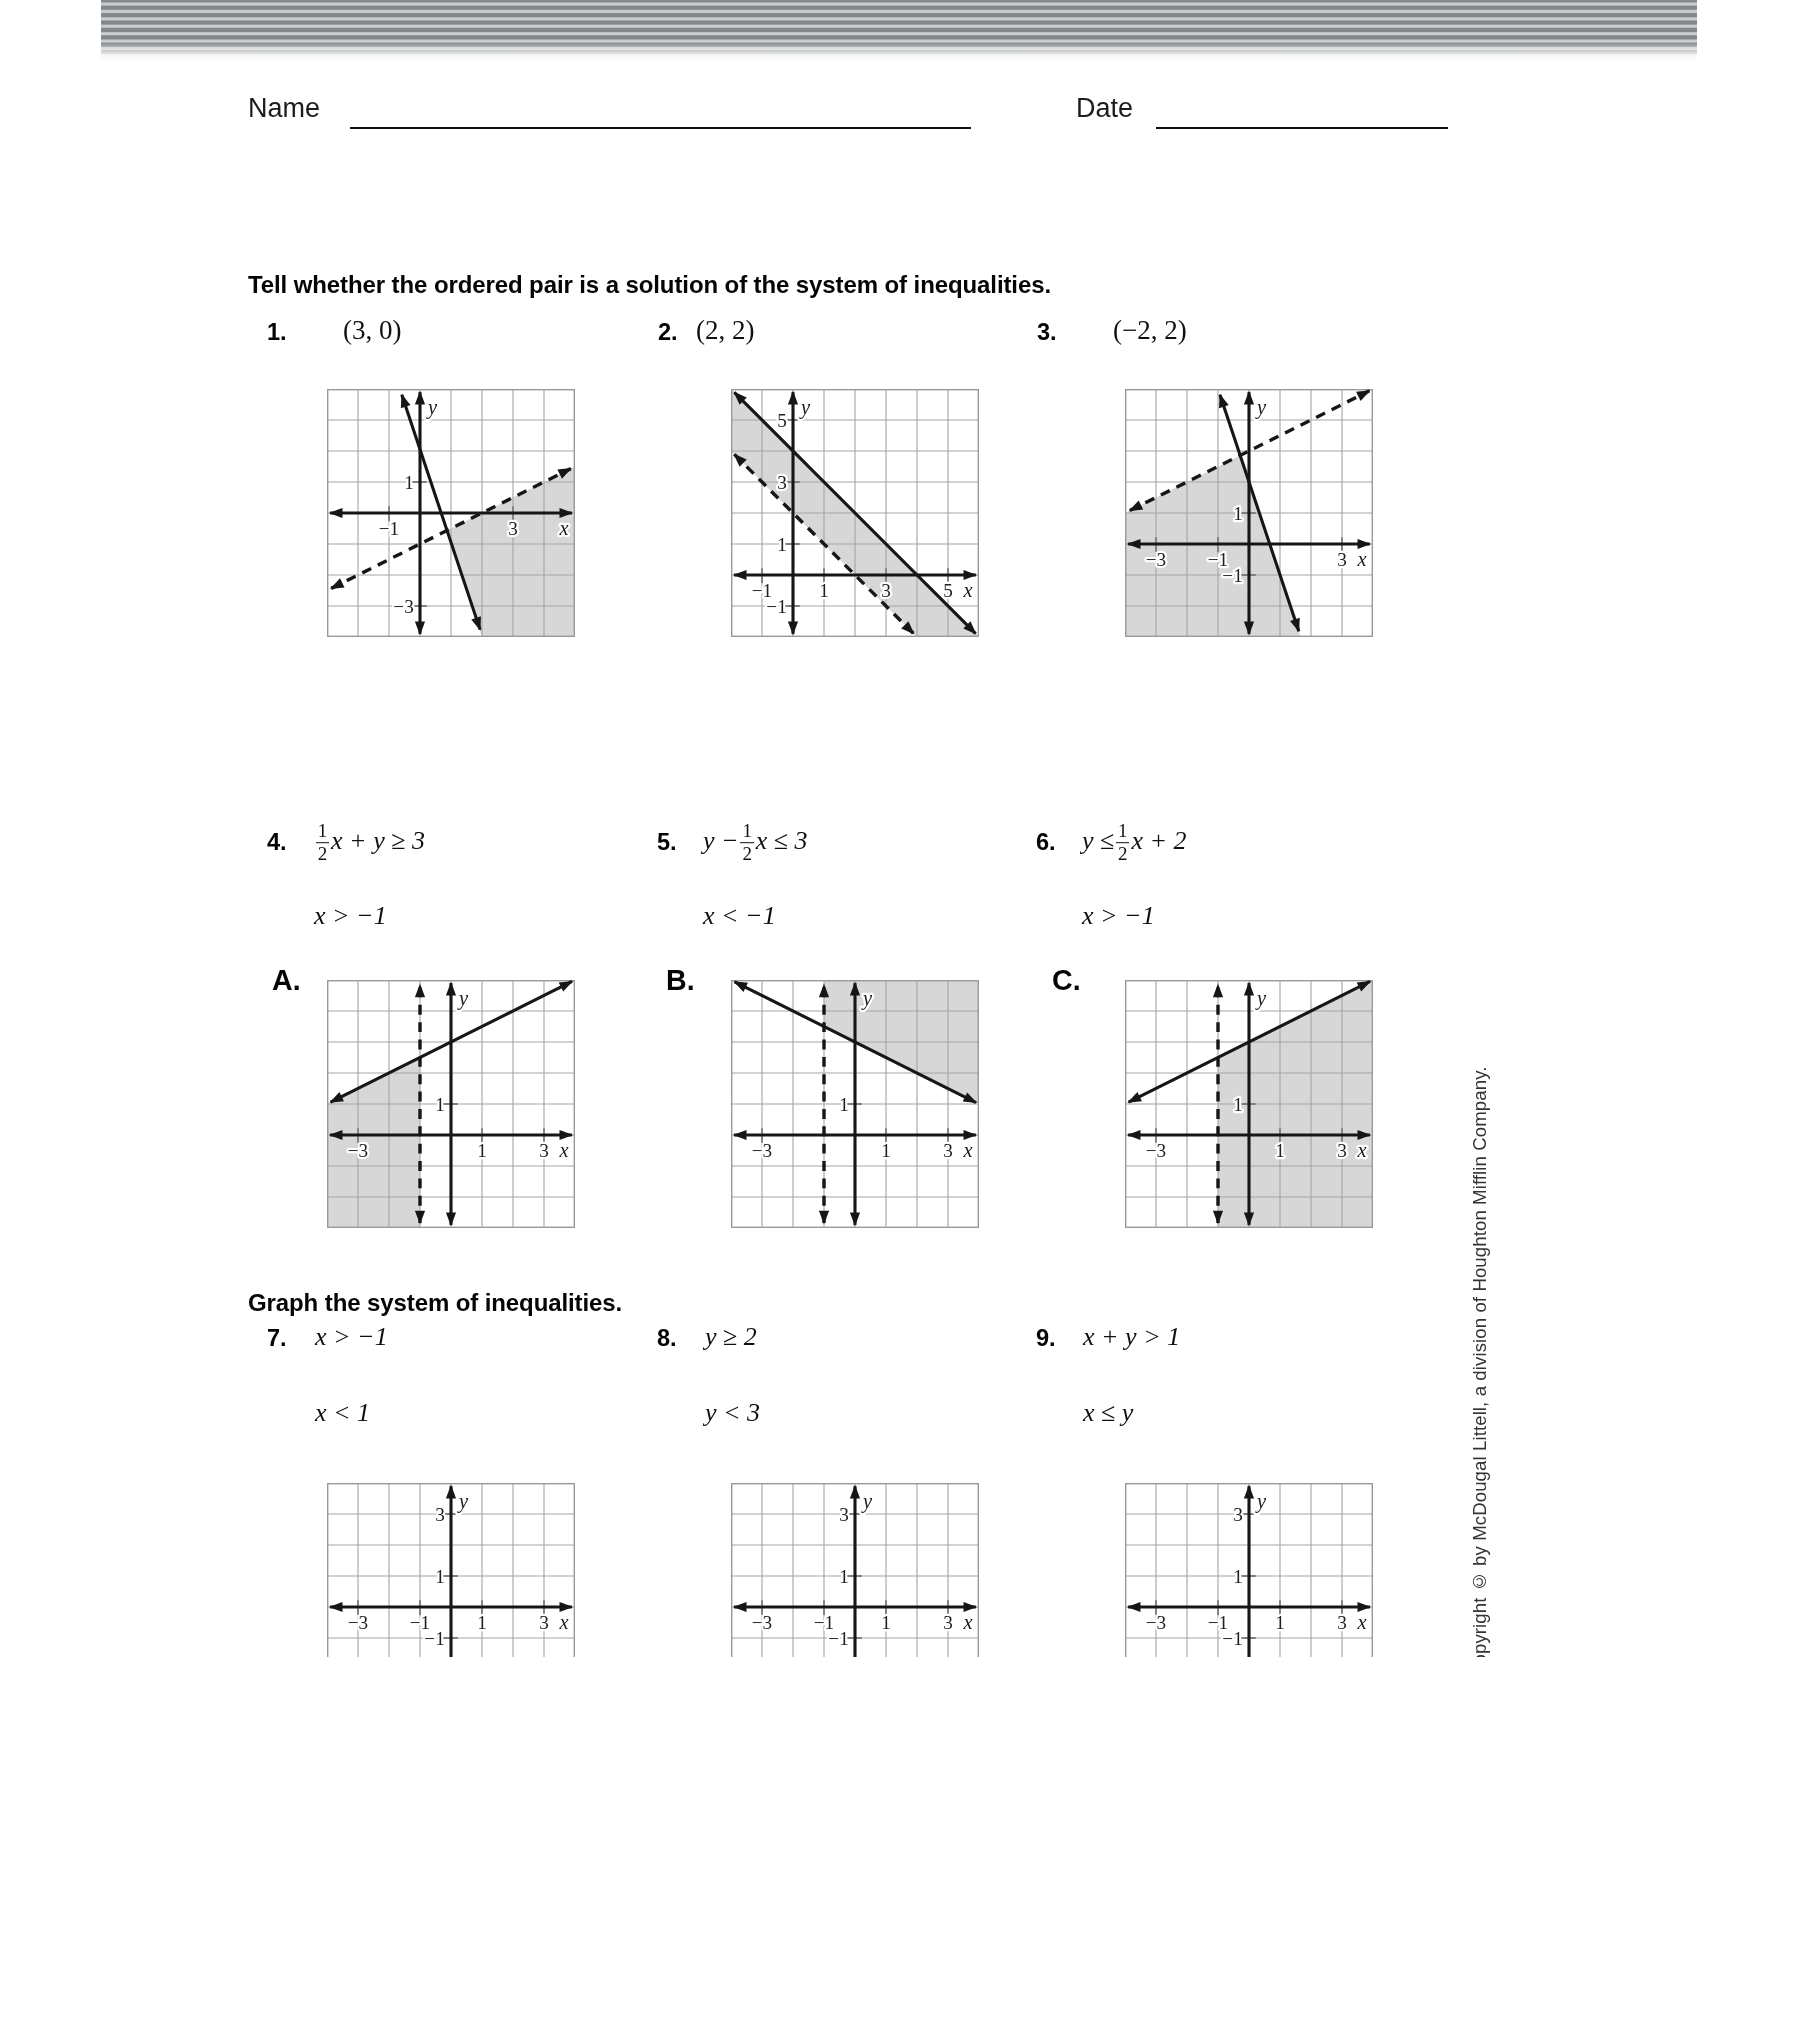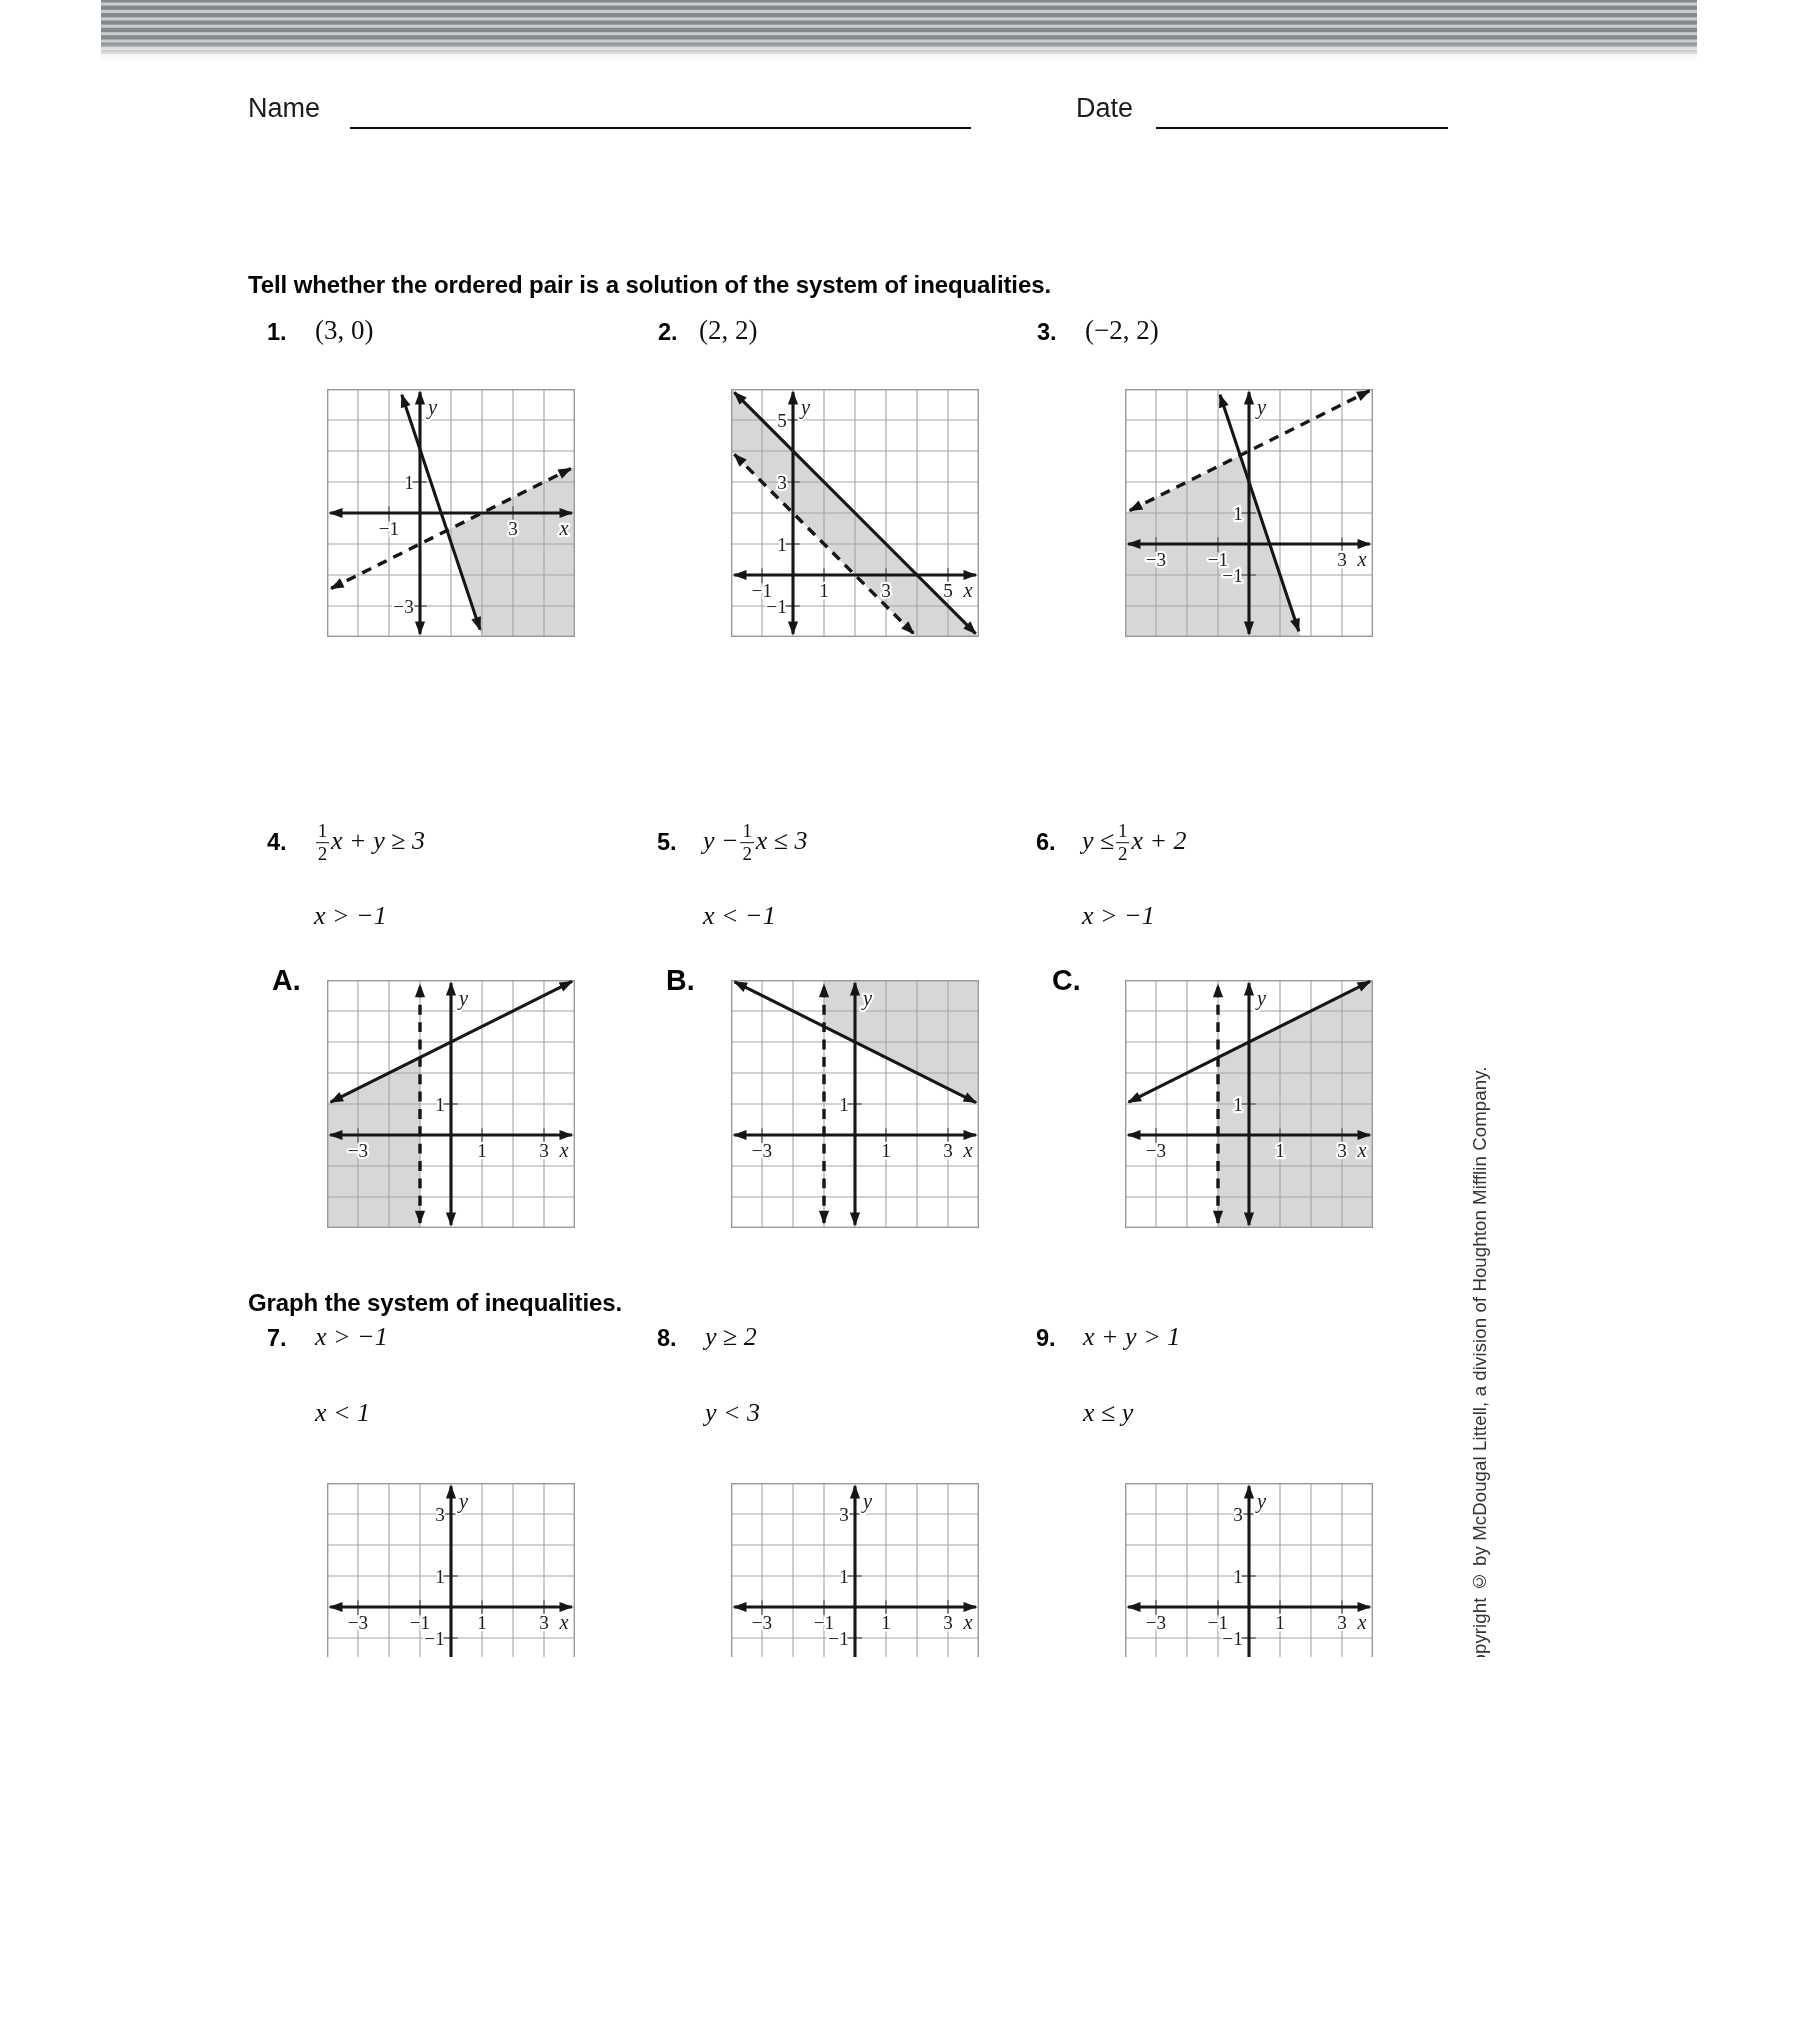--- a/index.html
+++ b/index.html
@@ -8,21 +8,21 @@
   .abs{position:absolute;}
   .stripes{left:101px;top:0;width:1596px;height:60px;
     background:repeating-linear-gradient(to bottom,#84888b 0px,#84888b 1.9px,#c9cdd0 3.1px,#c9cdd0 5px,#84888b 6.2px,#84888b 7.4px);}
   .stripes::after{content:'';position:absolute;inset:0;
     background:linear-gradient(to bottom,rgba(255,255,255,0) 70%,rgba(255,255,255,.85) 92%,#fff 100%);}
   .hdr-label{font-size:27px;color:#1c1c1c;}
   .write-line{border-bottom:2.5px solid #101010;}
   .heading{font-size:24px;font-weight:bold;color:#050505;letter-spacing:-0.1px;white-space:nowrap;}
   .pnum{font-size:23.6px;font-weight:bold;color:#050505;}
   .math{font-family:"Liberation Serif","DejaVu Serif",serif;font-style:italic;font-size:26px;color:#101010;white-space:nowrap;}
-  .pair{font-family:"Liberation Serif","DejaVu Serif",serif;font-size:27px;color:#101010;white-space:nowrap;}
+  .pair{font-family:"Liberation Serif","DejaVu Serif",serif;font-size:27px;color:#101010;white-space:nowrap;margin-left:28px;}
   .eq1{display:flex;align-items:center;height:60px;}
   .frac{display:inline-flex;flex-direction:column;align-items:center;font-style:normal;
         font-size:19px;line-height:1.12;margin:0 1.9px;transform:translateY(1.2px);}
   .fnum{border-bottom:1.9px solid #101010;padding:0 1.9px;}
   .fden{padding:0 1.9px;}
   .choice{font-size:28.6px;font-weight:bold;color:#050505;}
   .graph{width:248px;height:248px;}
   .graph svg{display:block;}
   .copyright{writing-mode:vertical-rl;transform:rotate(180deg);font-size:18.6px;color:#333333;
              letter-spacing:0.1px;white-space:nowrap;}
@@ -37,21 +37,21 @@
   <span class="abs hdr-label" style="left:248px;top:93px;">Name</span>
   <div class="abs write-line" style="left:350px;top:93px;width:621px;height:34px;"></div>
   <span class="abs hdr-label" style="left:1076px;top:93px;">Date</span>
   <div class="abs write-line" style="left:1156px;top:93px;width:292px;height:34px;"></div>
 
   <div class="abs heading" style="left:248px;top:271px;">Tell whether the ordered pair is a solution of the system of inequalities.</div>
 
   <span class="abs pnum" style="left:267px;top:319px;">1.</span>
   <span class="abs pair" style="left:315px;top:315px;">(3, 0)</span>
   <span class="abs pnum" style="left:658px;top:319px;">2.</span>
-  <span class="abs pair" style="left:699px;top:315px;">(2, 2)</span>
+  <span class="abs pair" style="left:668px;top:315px;">(2, 2)</span>
   <span class="abs pnum" style="left:1037px;top:319px;">3.</span>
   <span class="abs pair" style="left:1085px;top:315px;">(−2, 2)</span>
 
   <div class="abs graph" style="left:327px;top:389px;">
       <svg width="248" height="248" viewBox="0 0 400 400">
         <polygon points="192.85000000000002,228.54999999999998 400,125 400,400 250,400" fill="#d7d7d7"></polygon>
         <path d="M0,0V400M50,0V400M100,0V400M150,0V400M200,0V400M250,0V400M300,0V400M350,0V400M400,0V400M0,0H400M0,50H400M0,100H400M0,150H400M0,200H400M0,250H400M0,300H400M0,350H400M0,400H400" stroke="#a3a6a8" stroke-width="1.8" fill="none"></path>
         <rect x="1" y="1" width="398" height="398" stroke="#97999b" stroke-width="2.5" fill="none"></rect>
         <path d="M100,189V213M300,189V213M137,150H161M137,350H161" stroke="#7d8082" stroke-width="3" fill="none"></path>
         <line x1="5" y1="200" x2="395" y2="200" stroke="#161616" stroke-width="5"></line>

